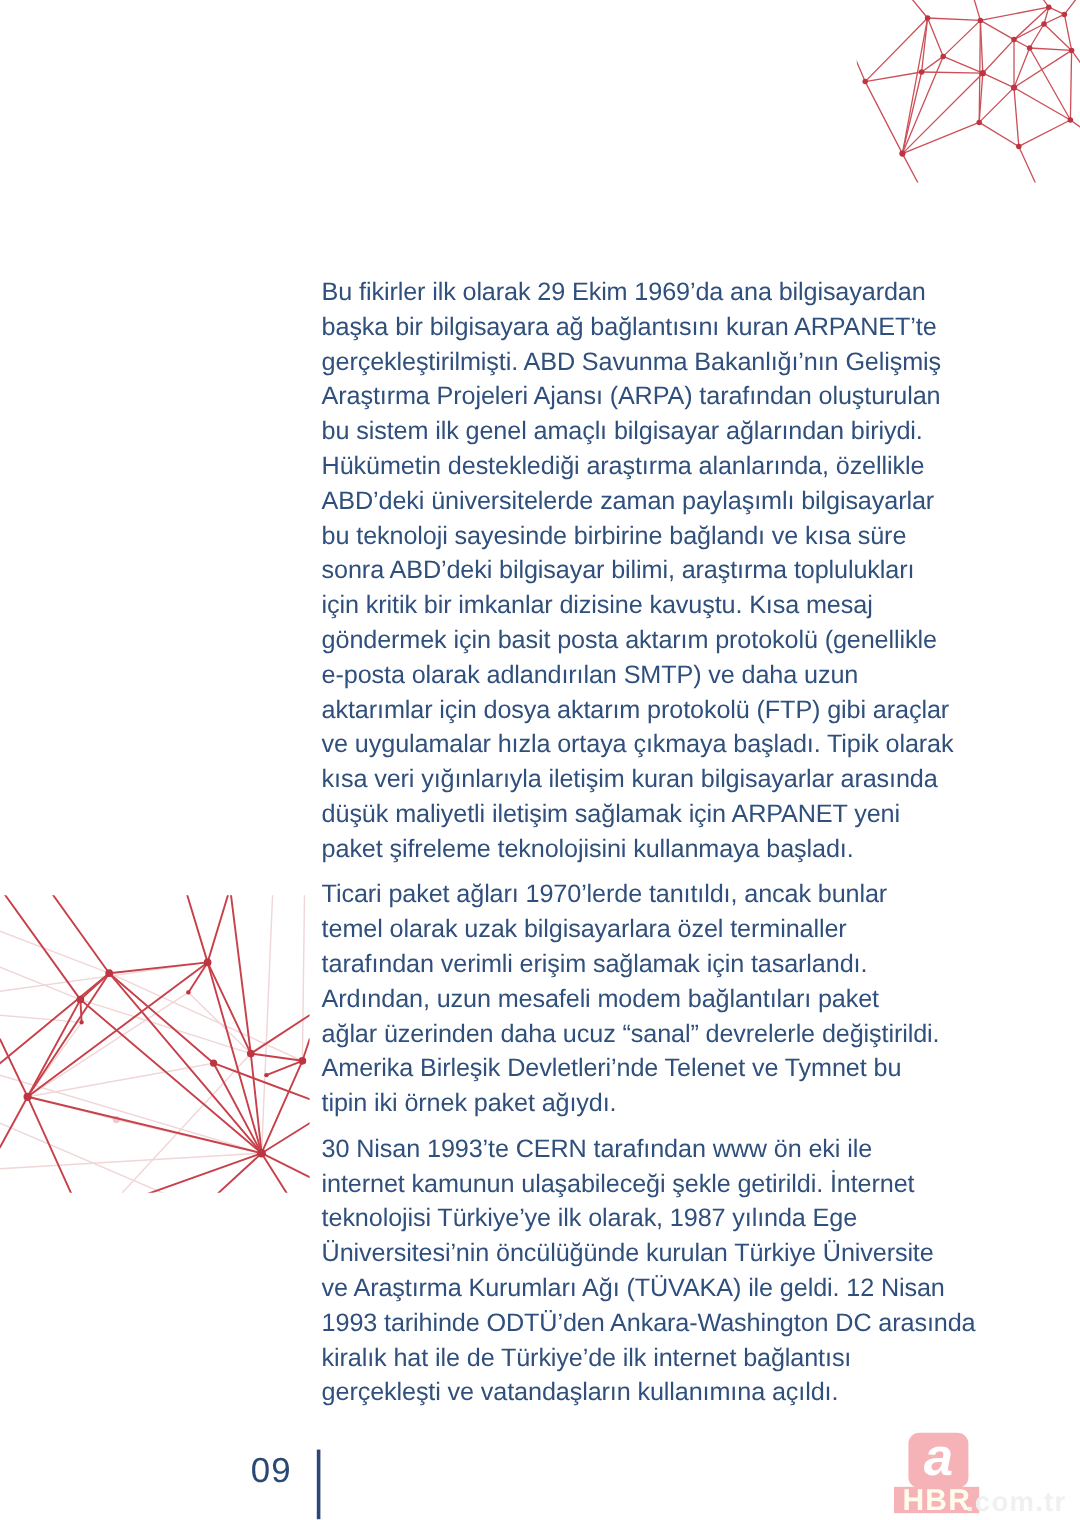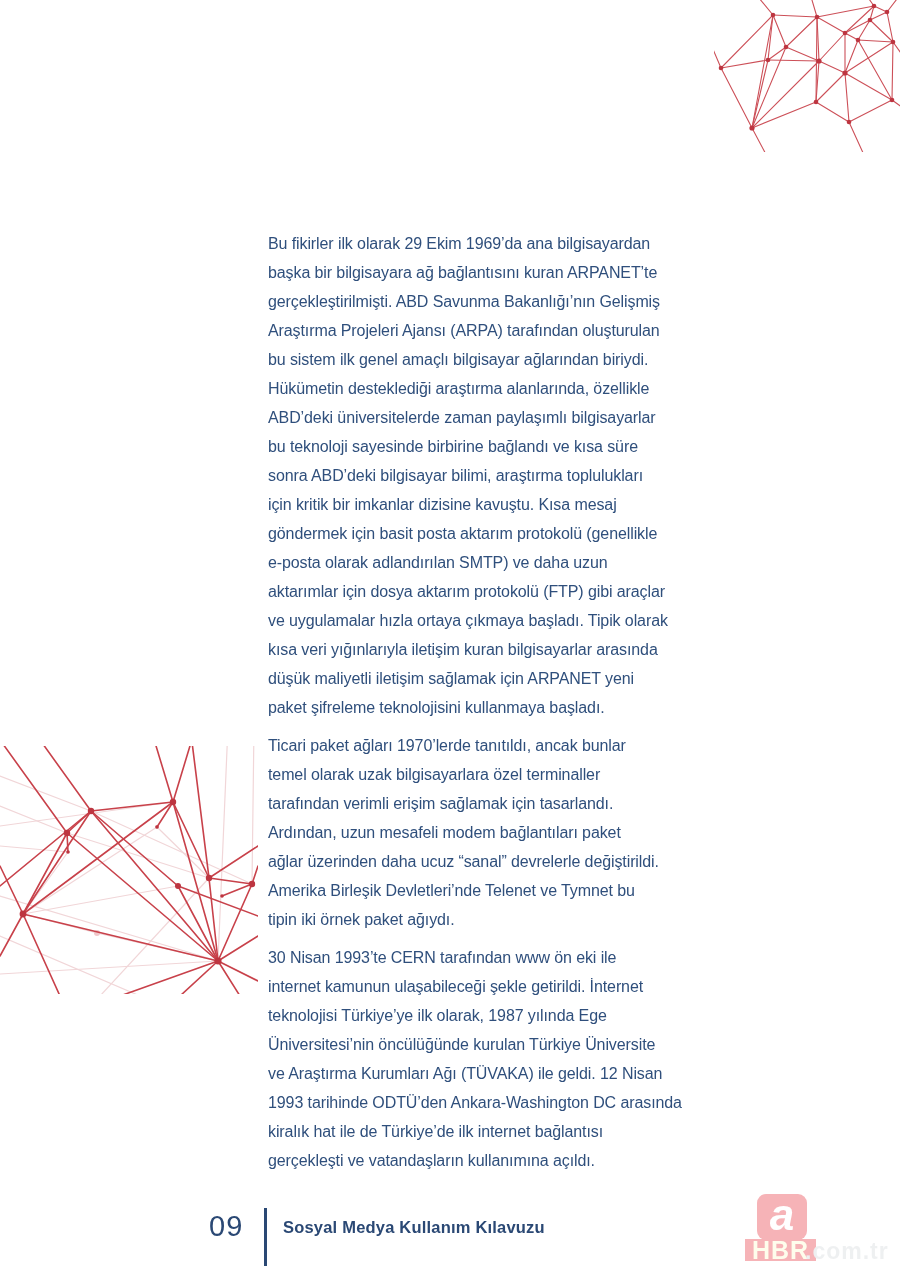--- a/index.html
+++ b/index.html
@@ -25,21 +25,21 @@
     top: 746px;
     width: 258px;
     height: 248px;
   }
   .body-text {
     position: absolute;
     left: 268px;
     top: 229px;
     width: 575px;
     color: #2f4f7c;
-    font-size: 16px;
+    font-size: 21px;
     line-height: 29px;
     letter-spacing: -0.1px;
   }
   .para {
     white-space: pre-line;
     margin: 0 0 9px 0;
   }
   .footer-page-number {
     position: absolute;
     left: 209px;
@@ -298,21 +298,20 @@
 teknolojisi Türkiye’ye ilk olarak, 1987 yılında Ege
 Üniversitesi’nin öncülüğünde kurulan Türkiye Üniversite
 ve Araştırma Kurumları Ağı (TÜVAKA) ile geldi. 12 Nisan
 1993 tarihinde ODTÜ’den Ankara-Washington DC arasında
 kiralık hat ile de Türkiye’de ilk internet bağlantısı
 gerçekleşti ve vatandaşların kullanımına açıldı.</p>
   </div>
 
   <div class="footer-page-number">09</div>
   <div class="footer-divider"></div>
-  <div class="footer-title">Sosyal Medya Kullanım Kılavuzu</div>
 
   <div class="watermark">
     <div class="wm-a">a</div>
     <div class="wm-hbr">HBR</div>
     <div class="wm-suffix">.com.tr</div>
   </div>
 
 </div>
 
 </body></html>

